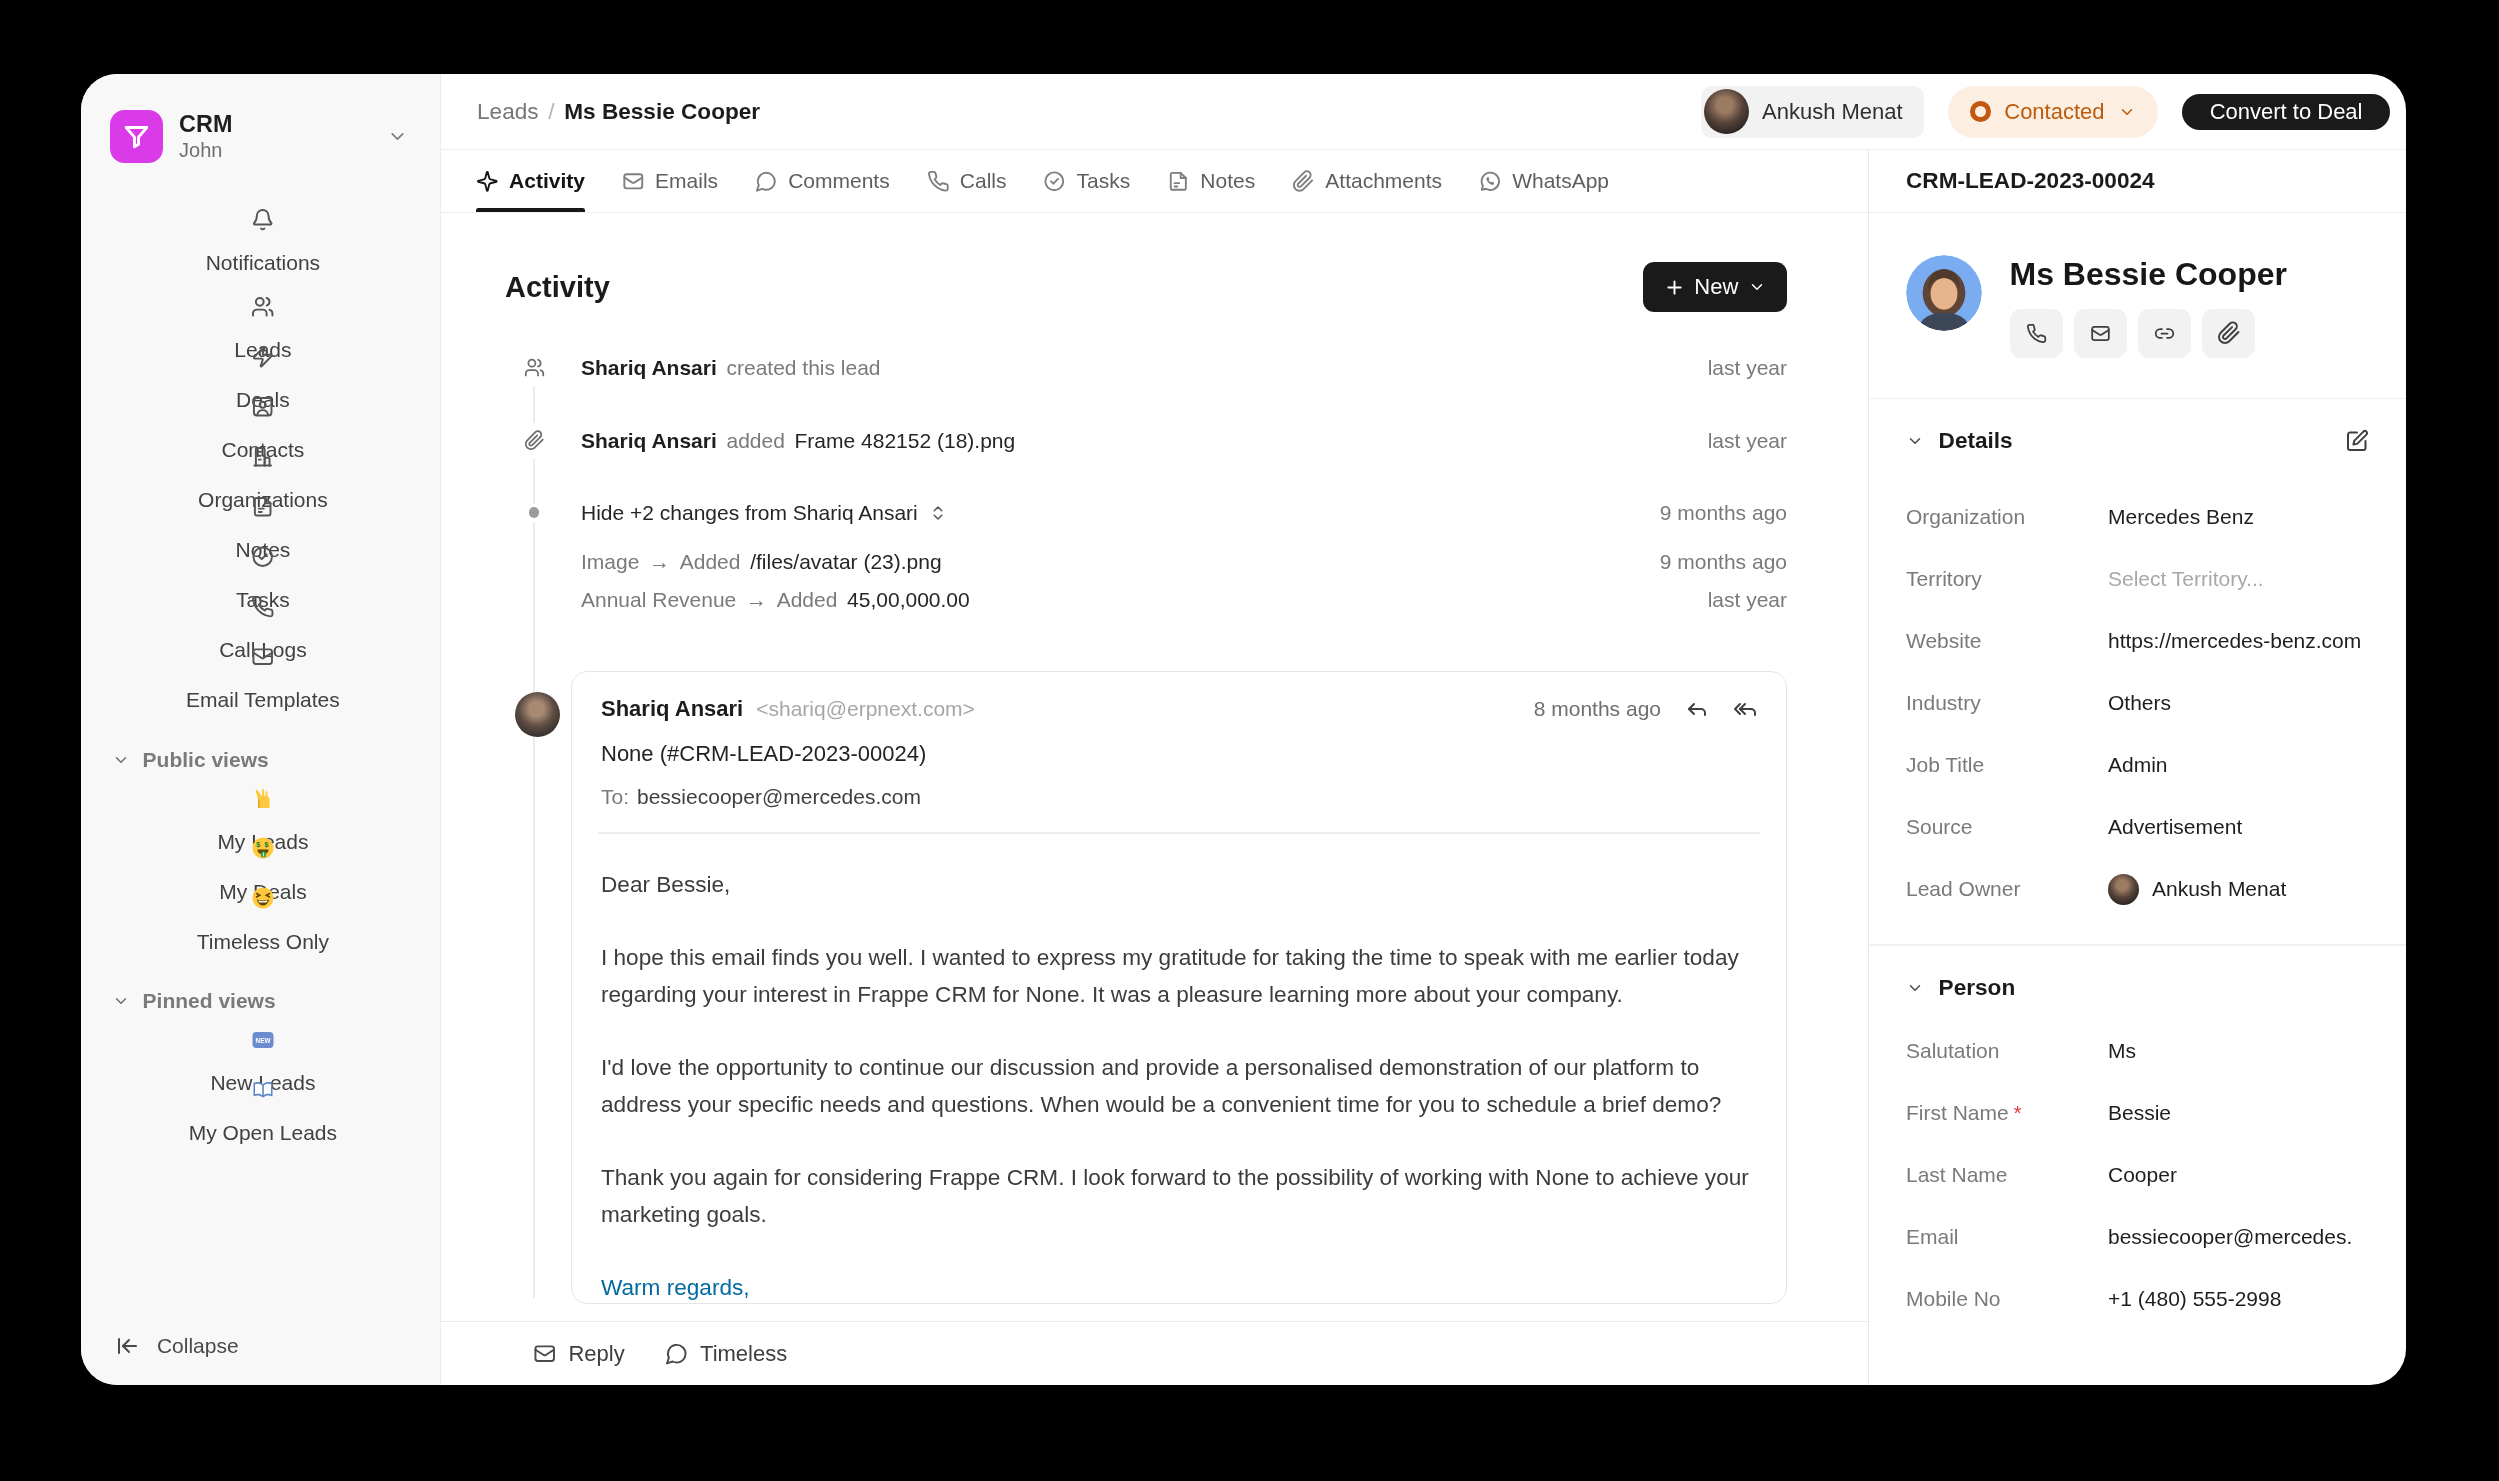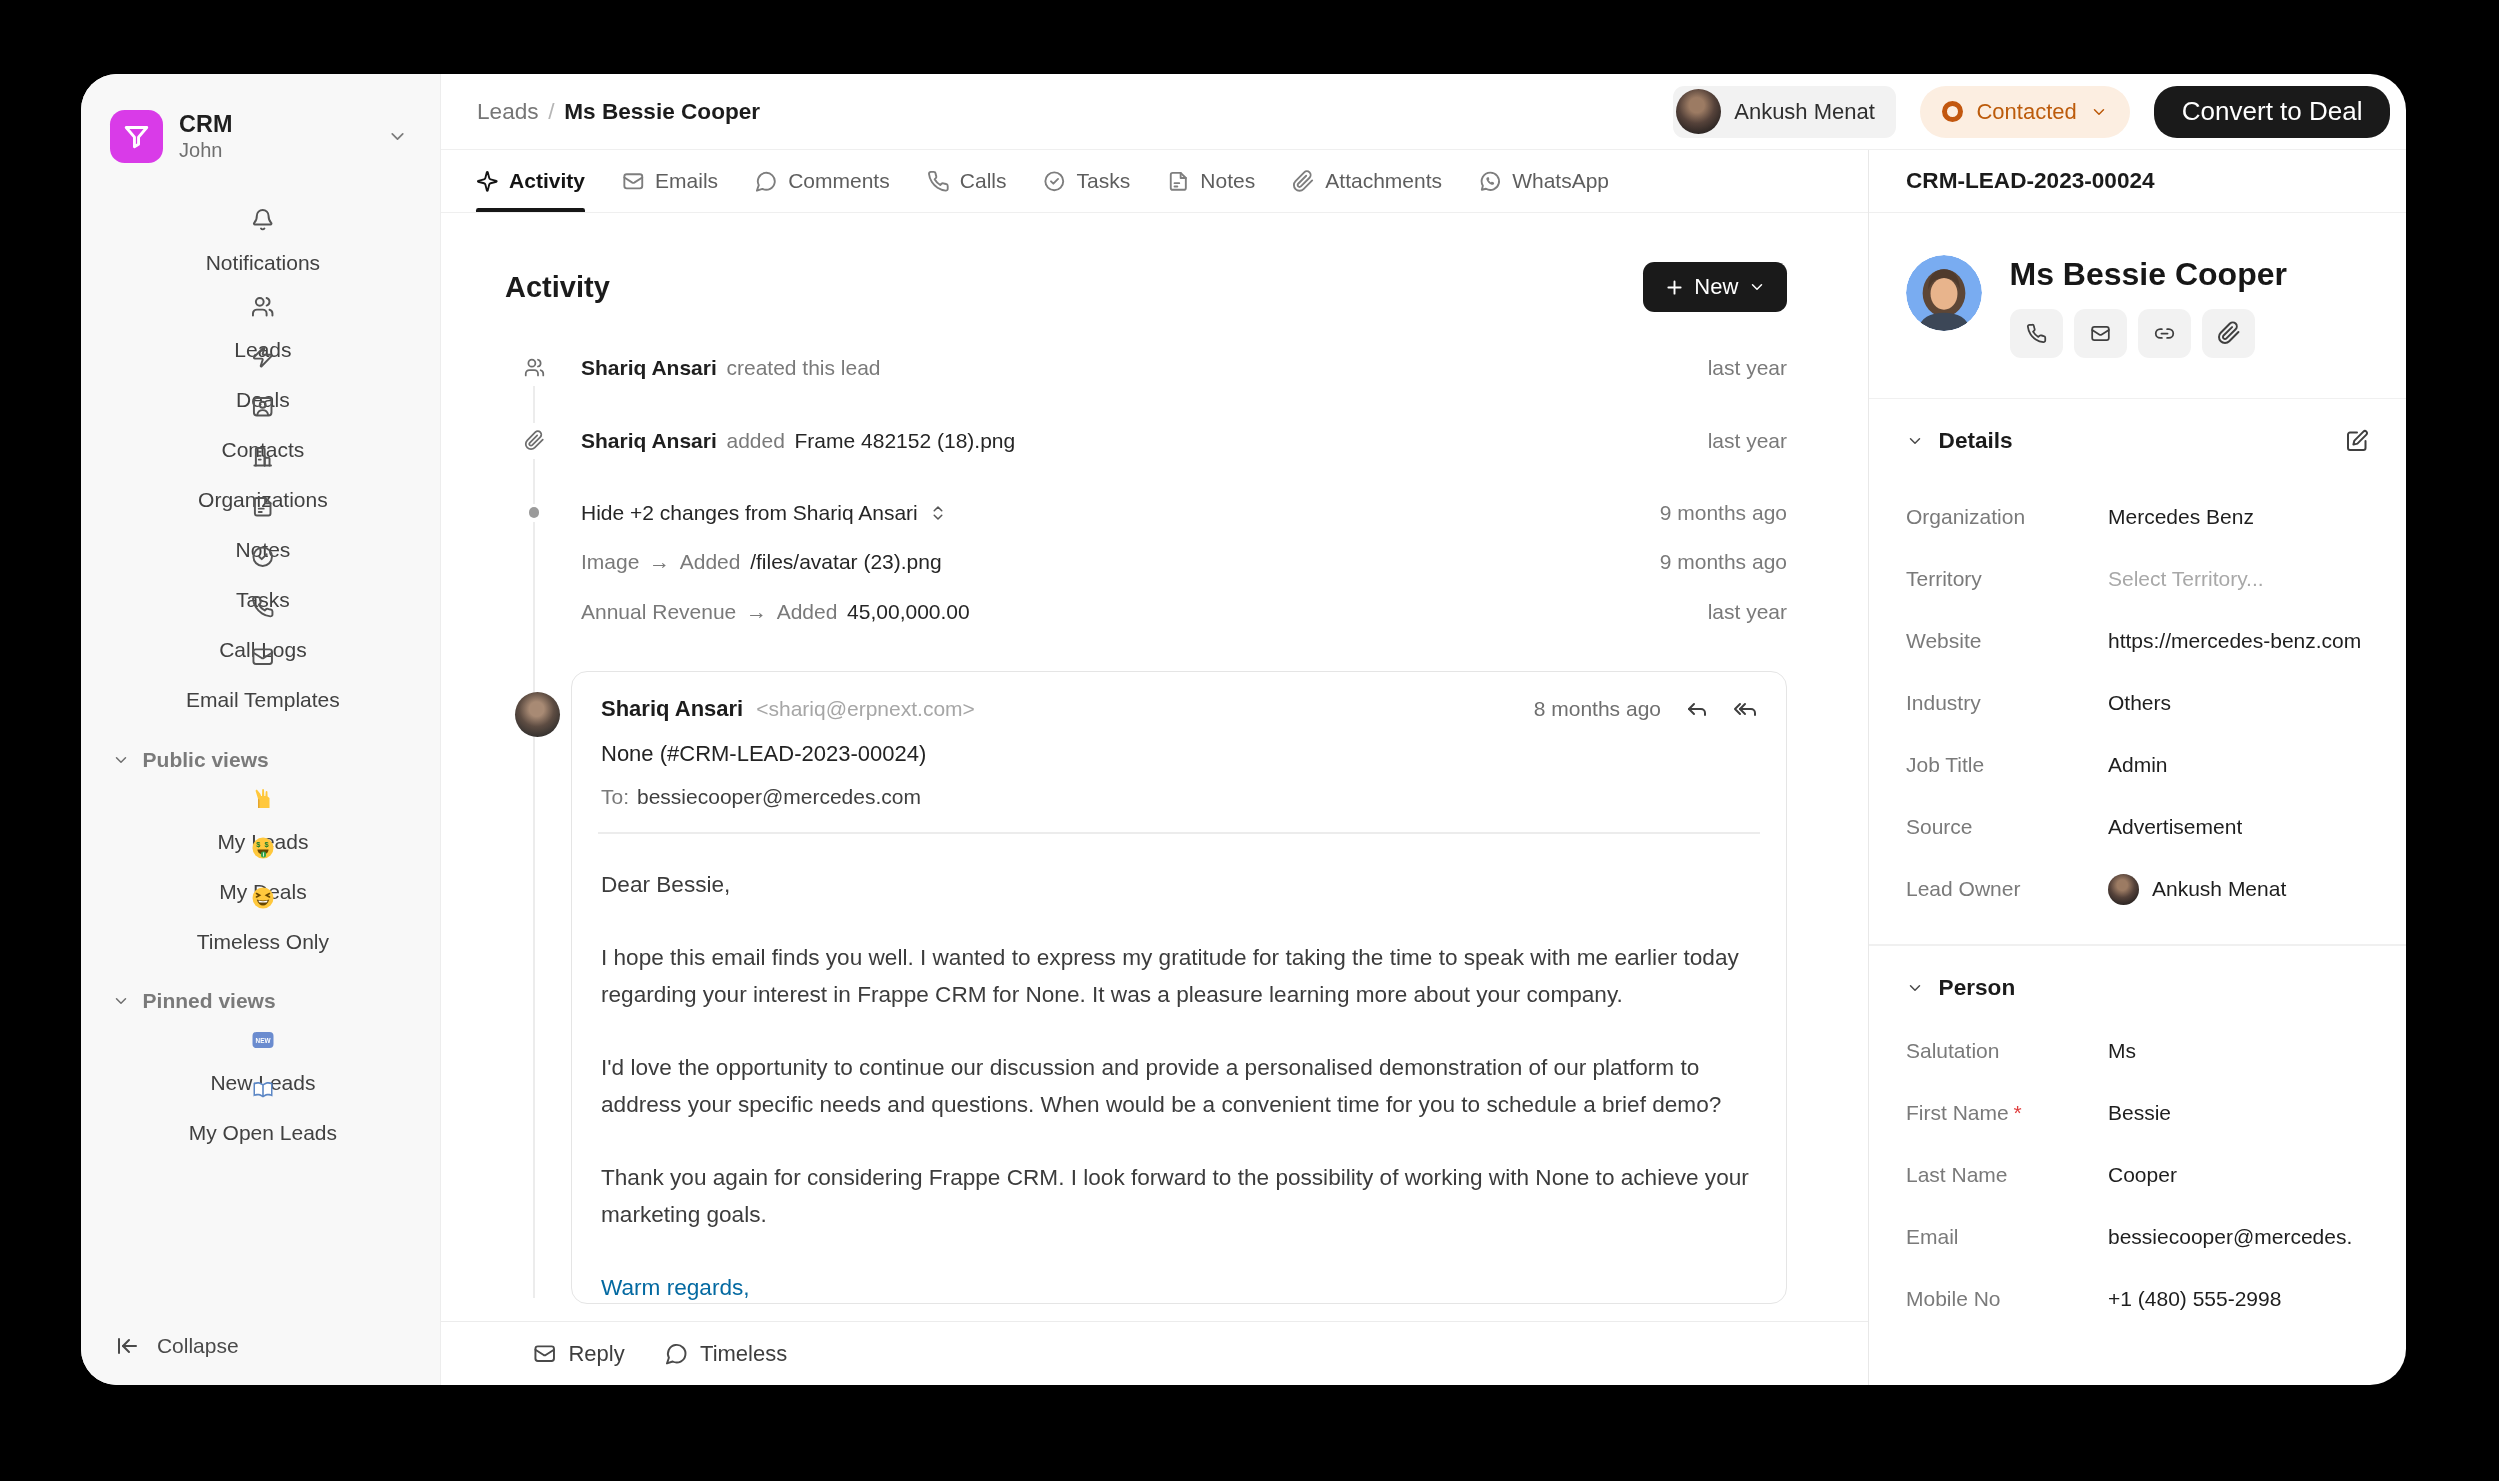--- a/index.html
+++ b/index.html
@@ -45,21 +45,21 @@
   .assignee-pill { display:flex; align-items:center; gap:13px; background:#F2F2F2; border-radius:11.3px; height:52px; padding:3.2px 21px 3.2px 3.2px; cursor:pointer; }
   .assignee-name { font-size:22px; color:#2F2F2F; }
   .avatar-photo { border-radius:50%; background:
       radial-gradient(circle at 46% 36%, #9c7b63 0 20%, #55423a 48%, #2a2422 78%),
       linear-gradient(135deg,#7a2d2d,#3c3430); background-blend-mode:normal; }
   .av-56 { width:45px; height:45px; }
   .av-38 { width:31px; height:31px; }
   .status-badge { display:flex; align-items:center; gap:13px; background:#FCEEE1; border-radius:808px; height:52px; padding:0 22.6px; color:#BC5B0B; cursor:pointer; }
   .status-ring { width:21px; height:21px; border:5.7px solid #C2570F; border-radius:50%; }
   .status-label { font-size:22px; font-weight:500; }
-  .btn-black { display:flex; align-items:center; gap:11.3px; background:#1A1A1A; color:#fff; border:none; border-radius:23px; height:52px; padding:0 27.5px; font-size:26px; font-family:inherit; cursor:pointer; }
+  .btn-black { display:flex; align-items:center; gap:11.3px; background:#1A1A1A; color:#fff; border:none; border-radius:23px; height:36px; padding:0 27.5px; font-size:22px; font-family:inherit; cursor:pointer; }
 
   .belowbar { flex:1; display:flex; min-height:0; }
   .main { flex:1; display:flex; flex-direction:column; min-width:0; }
 
   
   .tabbar { height:63px; flex:none; border-bottom:1.6px solid #EFEFEF; display:flex; align-items:stretch; padding:0 0 0 35px; }
   .tab { position:relative; display:flex; align-items:center; gap:10.5px; margin-right:37px; color:#5E5E5E; font-size:21px; cursor:pointer; }
   .tab .ic { width:22.6px; height:22.6px; color:#7E7E7E; }
   .tab.active { color:#141414; font-weight:600; }
   .tab.active .ic { color:#141414; }
@@ -550,21 +550,21 @@
             <span class="f-gray">Image</span>
               <span class="gap12"></span>
             <span class="f-gray">→</span>
               <span class="gap12"></span>
             <span class="f-gray">Added</span>
               <span class="gap12"></span>
             <span class="f-obj">/files/avatar (23).png</span>
             <span class="f-time">9 months ago</span>
           </div>
 
-          <div class="feed-row" style="top:380px">
+          <div class="feed-row" style="top:368px">
             <span class="f-gray">Annual Revenue</span>
               <span class="gap12"></span>
             <span class="f-gray">→</span>
               <span class="gap12"></span>
             <span class="f-gray">Added</span>
               <span class="gap12"></span>
             <span class="f-obj">45,00,000.00</span>
             <span class="f-time">last year</span>
           </div>
 

